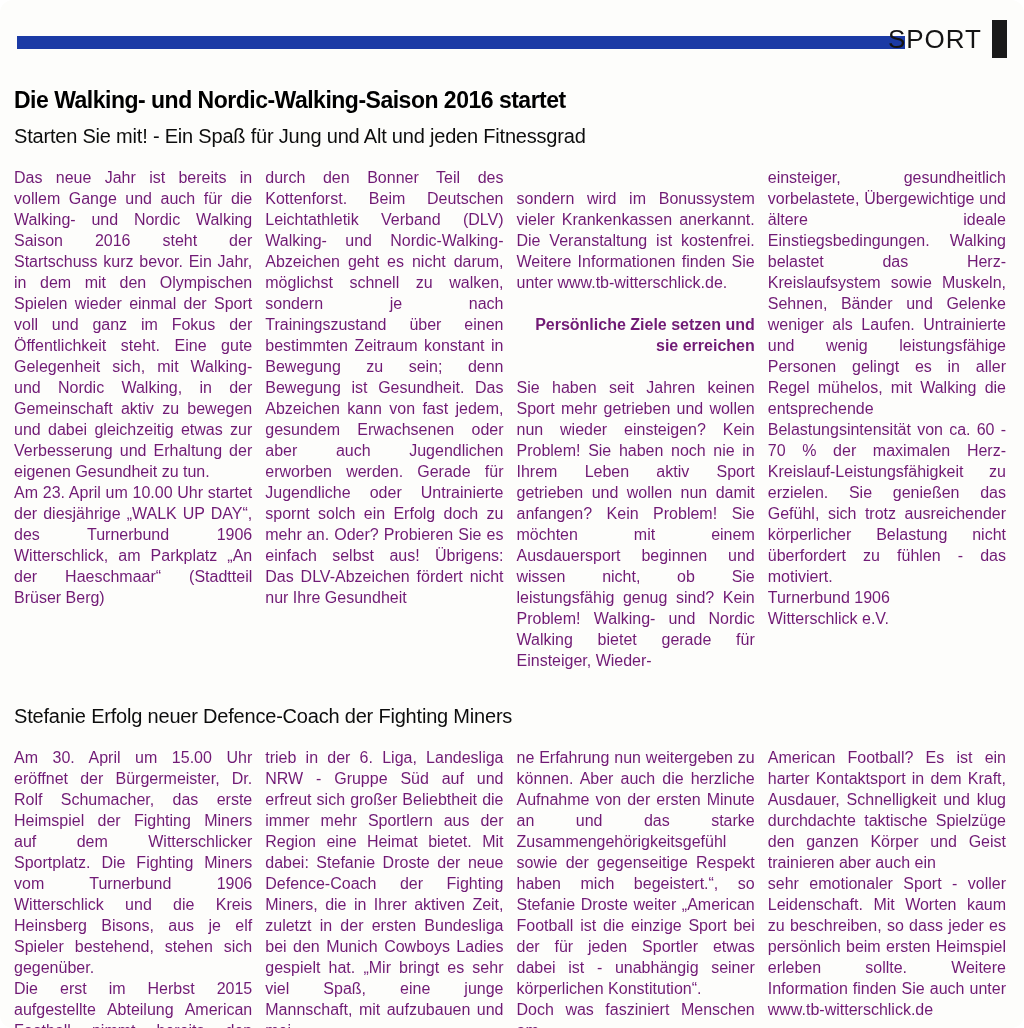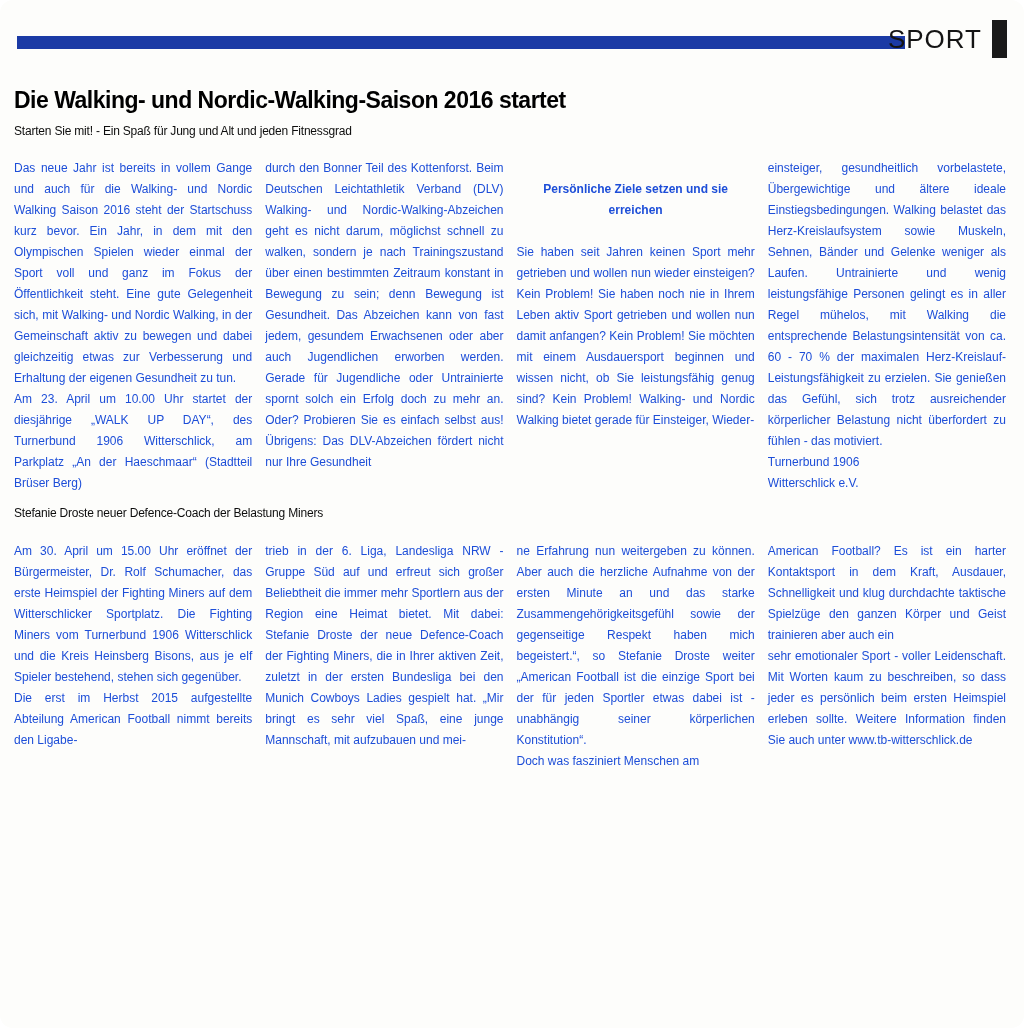--- a/index.html
+++ b/index.html
@@ -58,47 +58,47 @@
   .headline {
     margin: 26px 0 0 0;
     font-size: 23px;
     line-height: 1.05;
     font-weight: bold;
     color: #000;
     letter-spacing: -0.5px;
   }
   .subhead {
     margin: 13px 0 0 0;
-    font-size: 12px;
+    font-size: 20px;
     line-height: 1.1;
     font-weight: normal;
     color: #0d0d0d;
     letter-spacing: -0.2px;
   }
   .cols {
     display: flex;
     gap: 13px;
     margin-top: 20px;
   }
   .col {
     flex: 1 1 0;
-    font-size: 12px;
+    font-size: 16px;
     line-height: 21px;
     text-align: justify;
     white-space: pre-line;
     hyphens: auto;
     -webkit-hyphens: auto;
-    color: #1d4ed8;
+    color: #701a75;
   }
   .col .seg { display: block; white-space: pre-line; }
   .inline-heading {
     display: block;
     font-weight: bold;
     white-space: pre-line;
-    text-align: center;
+    text-align: right;
   }
   .article-2 .headline { margin-top: 62px; }
 </style>
 </head>
 <body>
 
 <div class="page">
 
   <header class="masthead">
     <div class="rule-blue"></div>
@@ -107,31 +107,32 @@
   </header>
 
   <article class="article-1">
     <h1 class="headline">Die Walking- und Nordic-Walking-Saison 2016 startet</h1>
     <h2 class="subhead">Starten Sie mit! - Ein Spaß für Jung und Alt und jeden Fitnessgrad</h2>
     <div class="cols">
       <div class="col">Das neue Jahr ist bereits in vollem Gange und auch für die Walking- und Nordic Walking Saison 2016 steht der Startschuss kurz bevor. Ein Jahr, in dem mit den Olympischen Spielen wieder einmal der Sport voll und ganz im Fokus der Öffentlichkeit steht. Eine gute Gelegenheit sich, mit Walking- und Nordic Walking, in der Gemeinschaft aktiv zu bewegen und dabei gleichzeitig etwas zur Verbesserung und Erhaltung der eigenen Gesundheit zu tun.
 Am 23. April um 10.00 Uhr startet der diesjährige „WALK UP DAY“, des Turnerbund 1906 Witterschlick, am Parkplatz „An der Haeschmaar“ (Stadtteil Brüser Berg)</div>
       <div class="col">durch den Bonner Teil des Kottenforst. Beim Deutschen Leichtathletik Verband (DLV) Walking- und Nordic-Walking-Abzeichen geht es nicht darum, möglichst schnell zu walken, sondern je nach Trainingszustand über einen bestimmten Zeitraum konstant in Bewegung zu sein; denn Bewegung ist Gesundheit. Das Abzeichen kann von fast jedem, gesundem Erwachsenen oder aber auch Jugendlichen erworben werden. Gerade für Jugendliche oder Untrainierte spornt solch ein Erfolg doch zu mehr an. Oder? Probieren Sie es einfach selbst aus! Übrigens: Das DLV-Abzeichen fördert nicht nur Ihre Gesundheit</div>
       <div class="col">
+        <span class="seg">sondern wird im Bonussystem vieler Krankenkassen anerkannt. Die Veranstaltung ist kostenfrei. Weitere Informationen finden Sie unter www.tb-witterschlick.de.</span>
         <span class="inline-heading">Persönliche Ziele setzen und sie erreichen</span>
         <span class="seg">Sie haben seit Jahren keinen Sport mehr getrieben und wollen nun wieder einsteigen? Kein Problem! Sie haben noch nie in Ihrem Leben aktiv Sport getrieben und wollen nun damit anfangen? Kein Problem! Sie möchten mit einem Ausdauersport beginnen und wissen nicht, ob Sie leistungsfähig genug sind? Kein Problem! Walking- und Nordic Walking bietet gerade für Einsteiger, Wieder-</span>
       </div>
       <div class="col">einsteiger, gesundheitlich vorbelastete, Übergewichtige und ältere ideale Einstiegsbedingungen. Walking belastet das Herz-Kreislaufsystem sowie Muskeln, Sehnen, Bänder und Gelenke weniger als Laufen. Untrainierte und wenig leistungsfähige Personen gelingt es in aller Regel mühelos, mit Walking die entsprechende Belastungsintensität von ca. 60 - 70 % der maximalen Herz-Kreislauf-Leistungsfähigkeit zu erzielen. Sie genießen das Gefühl, sich trotz ausreichender körperlicher Belastung nicht überfordert zu fühlen - das motiviert.
 Turnerbund 1906
 Witterschlick e.V.</div>
     </div>
   </article>
 
   <article class="article-2">
-    <h2 class="subhead">Stefanie Droste neuer Defence-Coach der Belastung Miners</h2>
+    <h2 class="subhead">Stefanie Erfolg neuer Defence-Coach der Fighting Miners</h2>
     <div class="cols">
       <div class="col">Am 30. April um 15.00 Uhr eröffnet der Bürgermeister, Dr. Rolf Schumacher, das erste Heimspiel der Fighting Miners auf dem Witterschlicker Sportplatz. Die Fighting Miners vom Turnerbund 1906 Witterschlick und die Kreis Heinsberg Bisons, aus je elf Spieler bestehend, stehen sich gegenüber.
 Die erst im Herbst 2015 aufgestellte Abteilung American Football nimmt bereits den Ligabe-</div>
       <div class="col">trieb in der 6. Liga, Landesliga NRW - Gruppe Süd auf und erfreut sich großer Beliebtheit die immer mehr Sportlern aus der Region eine Heimat bietet. Mit dabei: Stefanie Droste der neue Defence-Coach der Fighting Miners, die in Ihrer aktiven Zeit, zuletzt in der ersten Bundesliga bei den Munich Cowboys Ladies gespielt hat. „Mir bringt es sehr viel Spaß, eine junge Mannschaft, mit aufzubauen und mei-</div>
       <div class="col">ne Erfahrung nun weitergeben zu können. Aber auch die herzliche Aufnahme von der ersten Minute an und das starke Zusammengehörigkeitsgefühl sowie der gegenseitige Respekt haben mich begeistert.“, so Stefanie Droste weiter „American Football ist die einzige Sport bei der für jeden Sportler etwas dabei ist - unabhängig seiner körperlichen Konstitution“.
 Doch was fasziniert Menschen am</div>
       <div class="col">American Football? Es ist ein harter Kontaktsport in dem Kraft, Ausdauer, Schnelligkeit und klug durchdachte taktische Spielzüge den ganzen Körper und Geist trainieren aber auch ein
 sehr emotionaler Sport - voller Leidenschaft. Mit Worten kaum zu beschreiben, so dass jeder es persönlich beim ersten Heimspiel erleben sollte. Weitere Information finden Sie auch unter www.tb-witterschlick.de</div>
     </div>
   </article>

